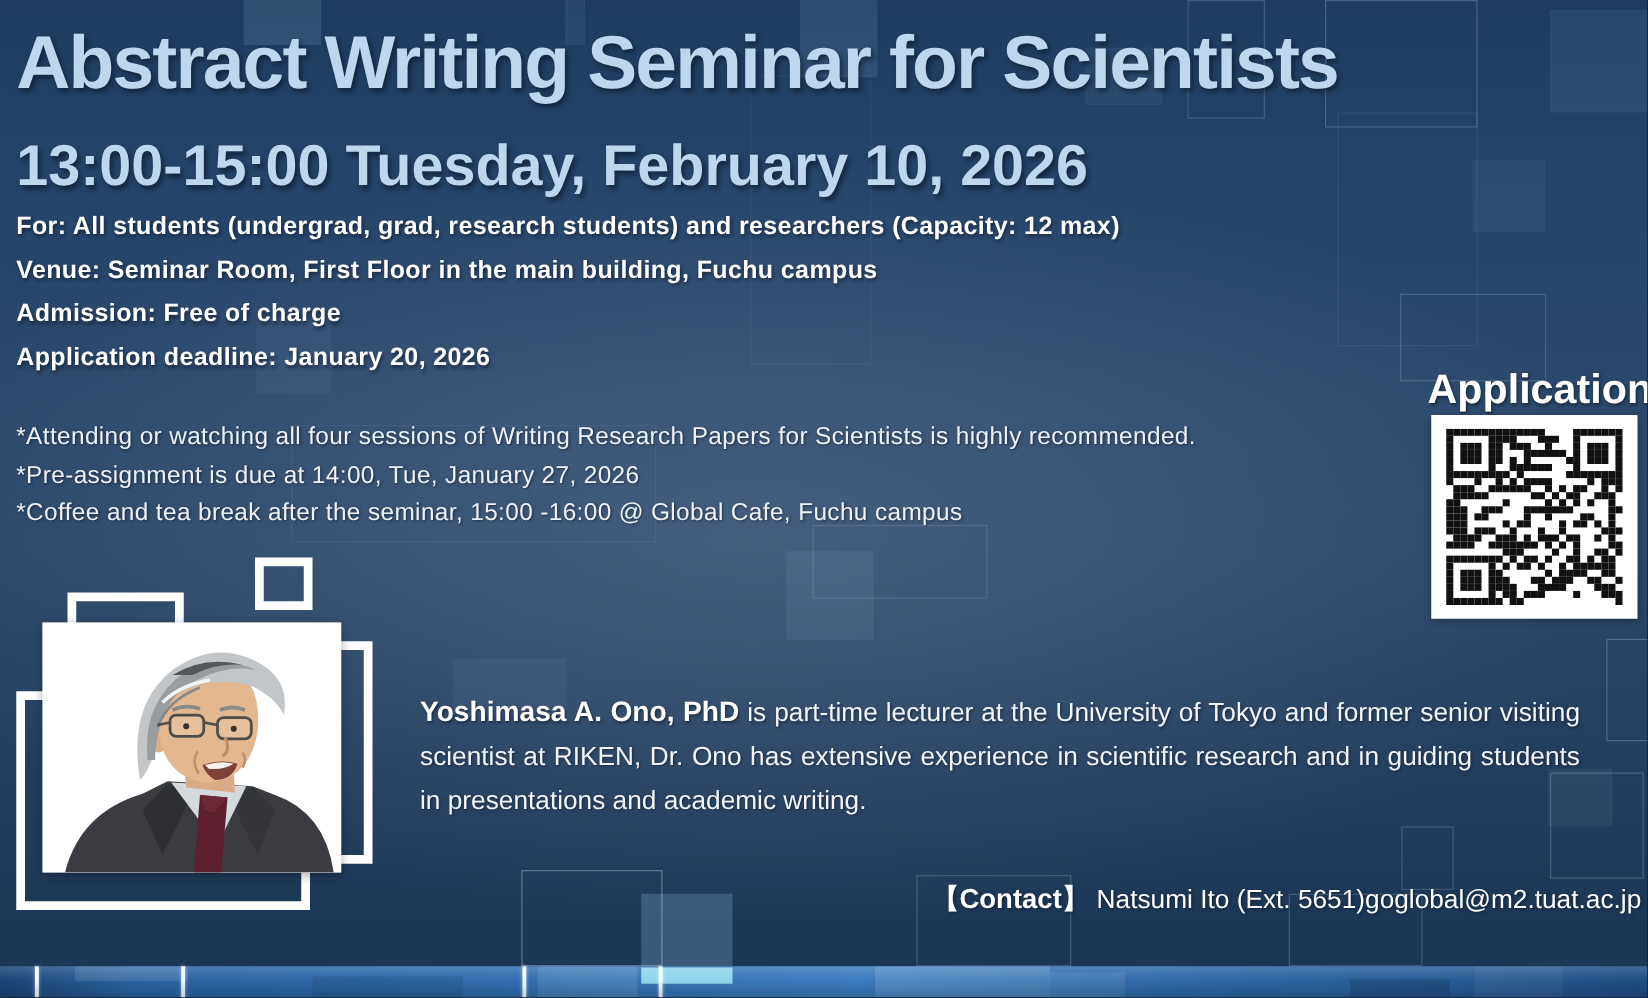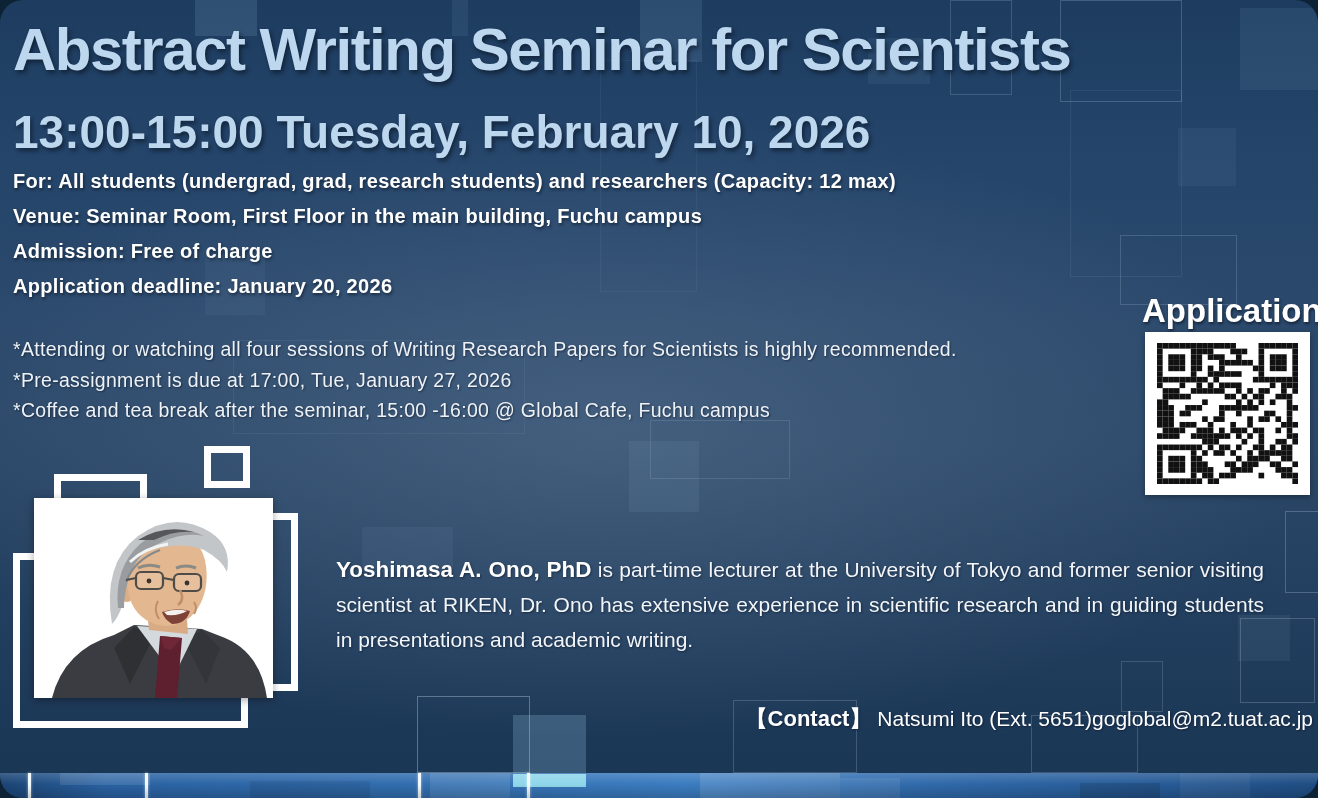--- a/index.html
+++ b/index.html
@@ -2,21 +2,20 @@
 <html><head>
 <meta charset="utf-8">
 <style>
   html,body{margin:0;padding:0;background:#0e2236;}
   .flyer{
     position:relative;width:1318px;height:798px;overflow:hidden;
     font-family:"Liberation Sans",sans-serif;
     background:
       radial-gradient(ellipse 980px 430px at 46% 54%, rgba(108,132,160,0.38), rgba(108,132,160,0) 72%),
       linear-gradient(180deg,#1d3c5f 0%,#24446a 18%,#2b496c 40%,#2b4869 56%,#233f5f 76%,#1c3857 92%,#1a3655 100%);
-    border-radius: 23px;
   }
   .deco{position:absolute;pointer-events:none;}
   .fill{background:rgba(150,185,220,0.12);}
   .line{border:1px solid rgba(205,225,245,0.2);background:transparent;}
 
   .title{
     position:absolute;left:13px;top:14px;width:1300px;line-height:72px;
     font-size:60px;font-weight:bold;letter-spacing:-1.5px;color:#BDD7EE;
     text-shadow:2px 3px 4px rgba(8,18,32,0.6);white-space:nowrap;
   }
@@ -97,21 +96,21 @@
 
   <div class="details">
     <div>For: All students (undergrad, grad, research students) and researchers (Capacity: 12 max)</div>
     <div>Venue: Seminar Room, First Floor in the main building, Fuchu campus</div>
     <div>Admission: Free of charge</div>
     <div>Application deadline: January 20, 2026</div>
   </div>
 
   <div class="notes">
     <div>*Attending or watching all four sessions of Writing Research Papers for Scientists is highly recommended.</div>
-    <div>*Pre-assignment is due at 17:00, Tue, January 27, 2026</div>
+    <div>*Pre-assignment is due at 14:00, Tue, January 27, 2026</div>
     <div>*Coffee and tea break after the seminar, 15:00 -16:00 @ Global Cafe, Fuchu campus</div>
   </div>
 
   <div class="app-label">Application</div>
   <div class="qr-box">
     <div class="qr"><svg viewBox="0 0 150 150" width="100%" height="100%" fill="#111111" xmlns="http://www.w3.org/2000/svg">
           <rect x="0" y="0" width="6" height="6"></rect>
           <rect x="6" y="0" width="6" height="6"></rect>
           <rect x="12" y="0" width="6" height="6"></rect>
           <rect x="18" y="0" width="6" height="6"></rect>

